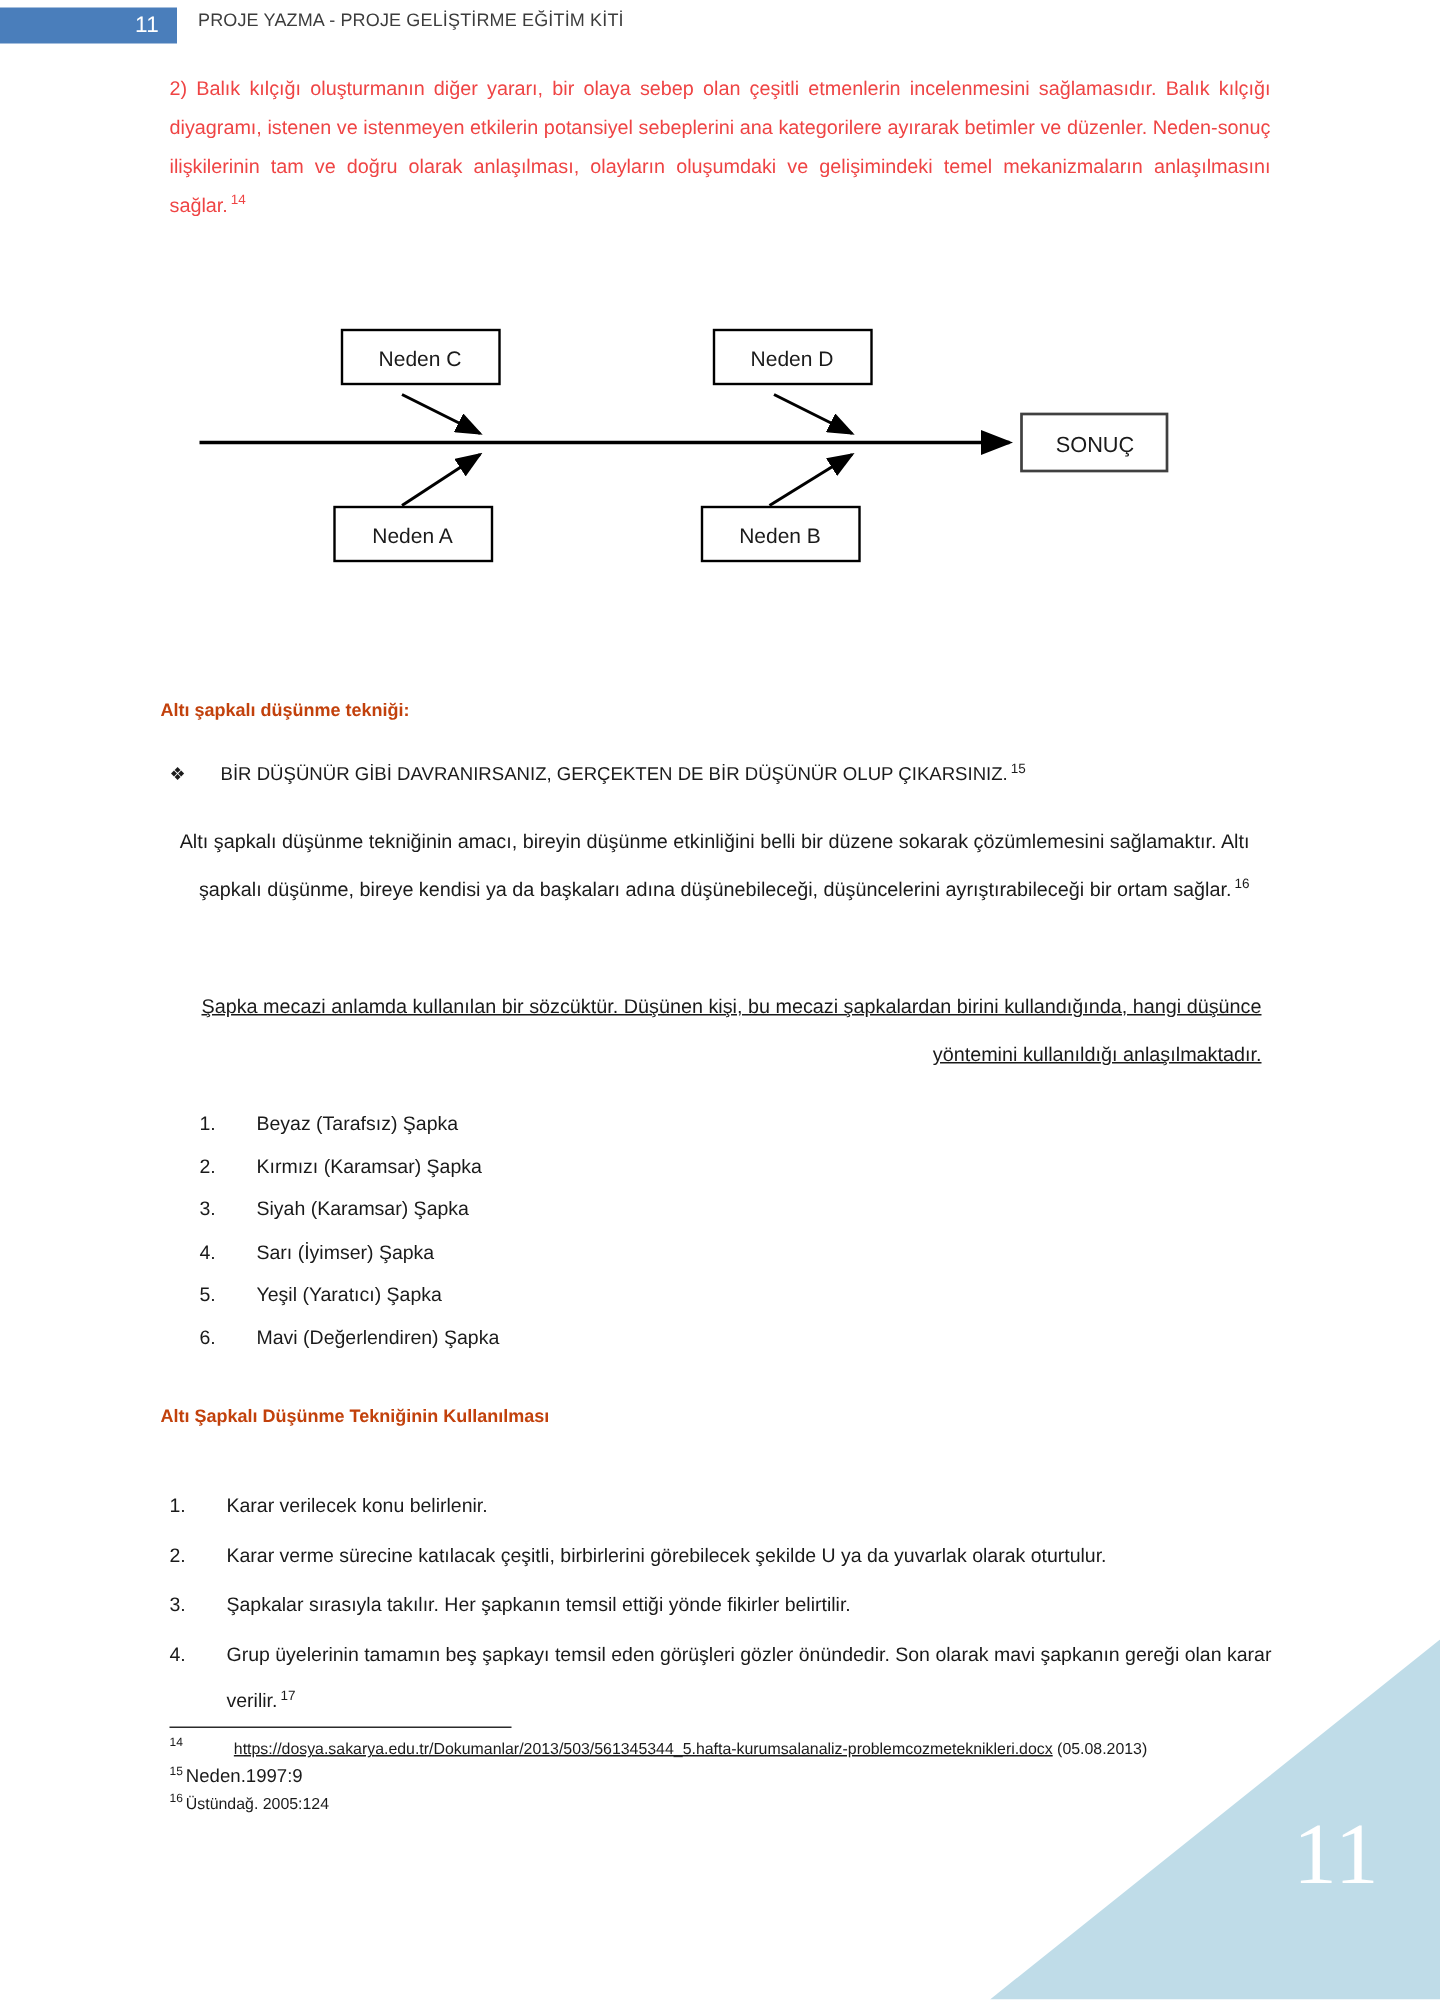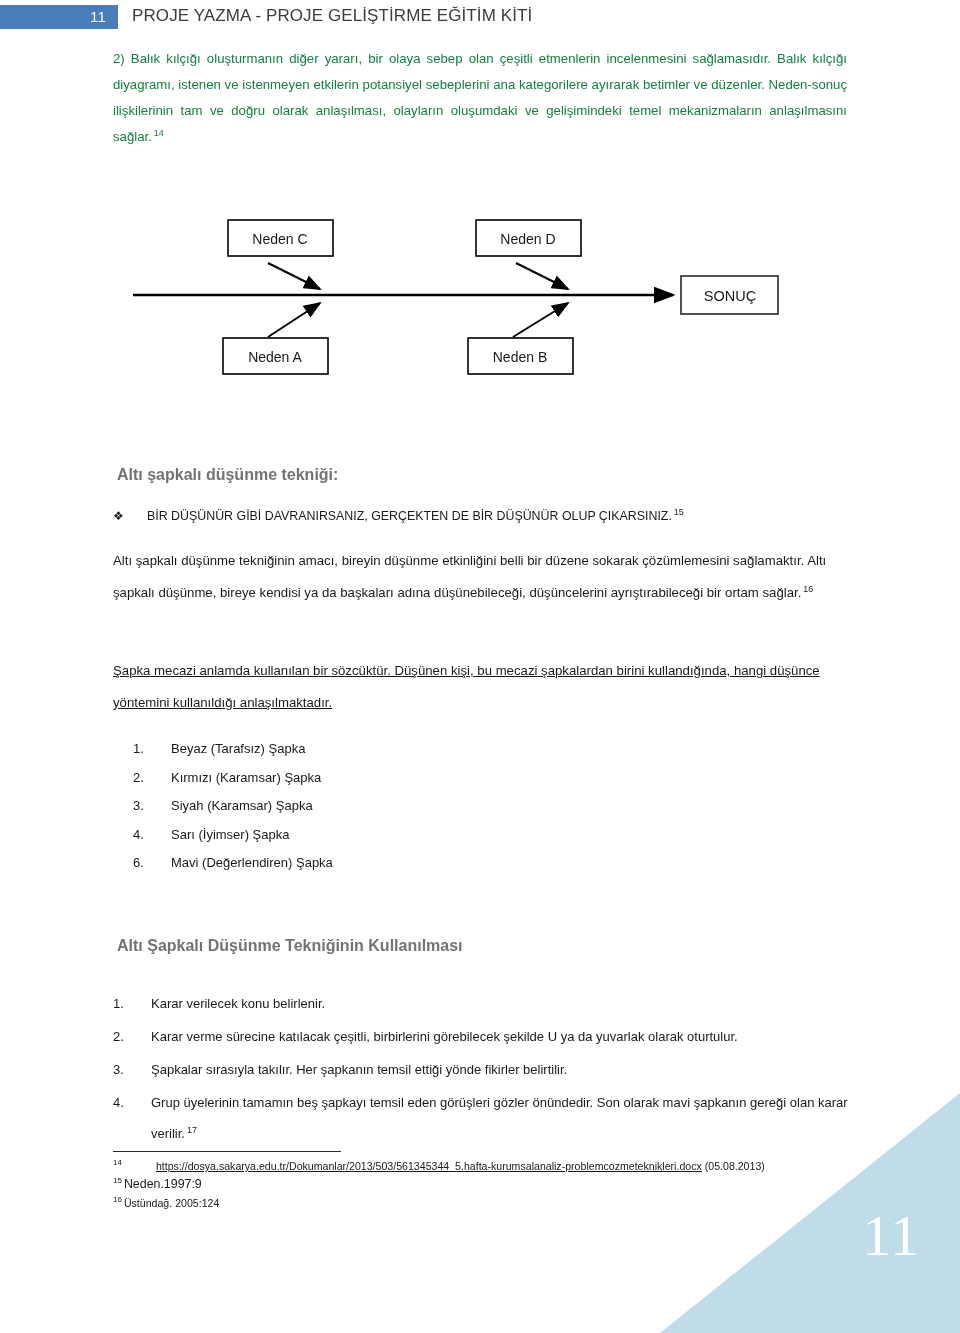--- a/index.html
+++ b/index.html
@@ -38,40 +38,40 @@
     top: 2px;
     color: #ffffff;
     font-size: 15px;
     letter-spacing: 0.2px;
     line-height: 20px;
   }
   .header-title {
     position: absolute;
     left: 132px;
     top: 6px;
-    font-size: 17px;
+    font-size: 12px;
     color: #3c3c3c;
     letter-spacing: 0.1px;
     white-space: nowrap;
   }
 
   
   .content {
     position: absolute;
     left: 113px;
     top: 46px;
     width: 734px;
   }
   p.body-par {
     margin: 0 0 12px 0;
     font-size: 13.2px;
     line-height: 26px;
     text-align: justify;
     text-justify: inter-word;
-    color: #15803d;
+    color: #ef4444;
   }
   sup.fn {
     font-size: 9px;
     vertical-align: super;
     line-height: 0;
     padding-left: 2px;
   }
 
   
   .fishbone {
@@ -79,24 +79,24 @@
     left: 113px;
     top: 205px;
     width: 734px;
     height: 190px;
   }
   .fishbone svg { display: block; }
 
   
   .section-heading {
     position: absolute;
-    left: 117px;
+    left: 107px;
     font-weight: bold;
-    font-size: 16px;
-    color: #737373;
+    font-size: 12px;
+    color: #c2410c;
   }
   #heading-six-hats { top: 466px; }
   #heading-usage { top: 937px; }
 
   
   .bullet-line {
     position: absolute;
     left: 113px;
     top: 505px;
     width: 734px;
@@ -110,21 +110,21 @@
     font-size: 12px;
   }
 
   
   .par-block {
     position: absolute;
     left: 113px;
     width: 734px;
     font-size: 13.2px;
     line-height: 32px;
-    text-align: left;
+    text-align: right;
   }
   #par-amac { top: 545px; width: 720px; }
   #par-mecaz { top: 655px; width: 728px; text-decoration: underline; }
 
   
   .hats-list {
     position: absolute;
     left: 133px;
     top: 735px;
     margin: 0;
@@ -287,20 +287,21 @@
 
 <div class="par-block" id="par-amac"><span>Altı şapkalı düşünme tekniğinin amacı, bireyin düşünme etkinliğini belli bir düzene sokarak çözümlemesini sağlamaktır. Altı şapkalı düşünme, bireye kendisi ya da başkaları adına düşünebileceği, düşüncelerini ayrıştırabileceği bir ortam sağlar.</span><sup class="fn">16</sup></div>
 
 <div class="par-block" id="par-mecaz">Şapka mecazi anlamda kullanılan bir sözcüktür. Düşünen kişi, bu mecazi şapkalardan birini kullandığında, hangi düşünce yöntemini kullanıldığı anlaşılmaktadır.</div>
 
 <ul class="hats-list">
   <li><span class="num">1.</span><span>Beyaz (Tarafsız) Şapka</span></li>
   <li><span class="num">2.</span><span>Kırmızı (Karamsar) Şapka</span></li>
   <li><span class="num">3.</span><span>Siyah (Karamsar) Şapka</span></li>
   <li><span class="num">4.</span><span>Sarı (İyimser) Şapka</span></li>
+  <li><span class="num">5.</span><span>Yeşil (Yaratıcı) Şapka</span></li>
   <li><span class="num">6.</span><span>Mavi (Değerlendiren) Şapka</span></li>
 </ul>
 
 <div class="section-heading" id="heading-usage">Altı Şapkalı Düşünme Tekniğinin Kullanılması</div>
 
 <ul class="steps-list">
   <li><span class="num">1.</span><span>Karar verilecek konu belirlenir.</span></li>
   <li><span class="num">2.</span><span>Karar verme sürecine katılacak çeşitli, birbirlerini görebilecek şekilde U ya da yuvarlak olarak oturtulur.</span></li>
   <li><span class="num">3.</span><span>Şapkalar sırasıyla takılır. Her şapkanın temsil ettiği yönde fikirler belirtilir.</span></li>
   <li><span class="num">4.</span><span>Grup üyelerinin tamamın beş şapkayı temsil eden görüşleri gözler önündedir. Son olarak mavi şapkanın gereği olan karar verilir.</span><sup class="fn">17</sup></li>

